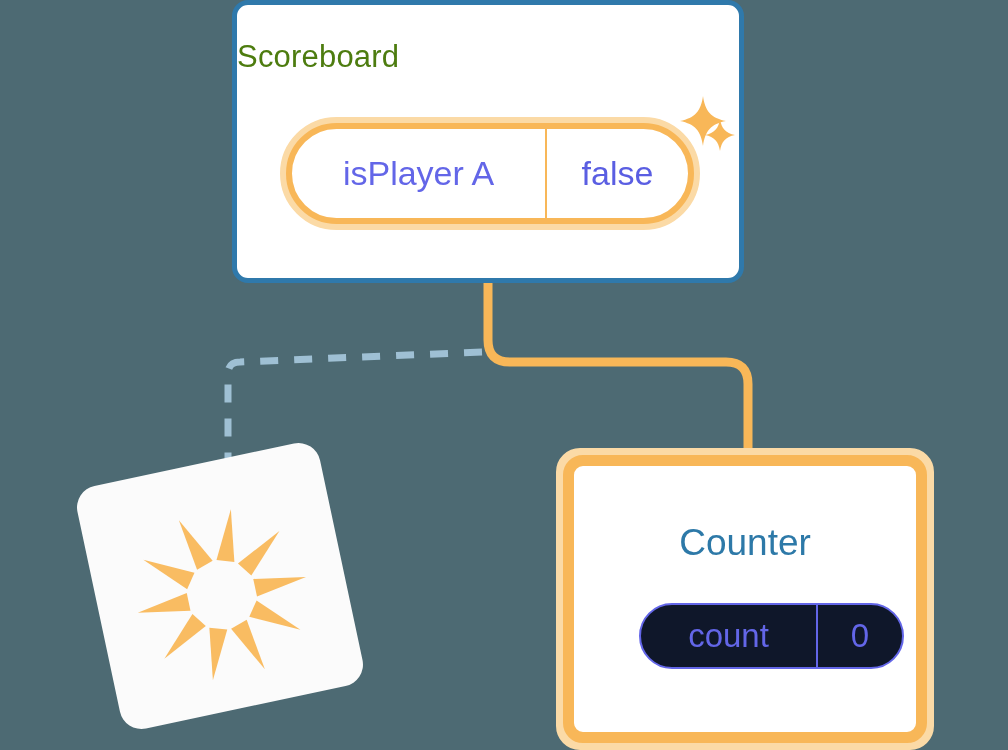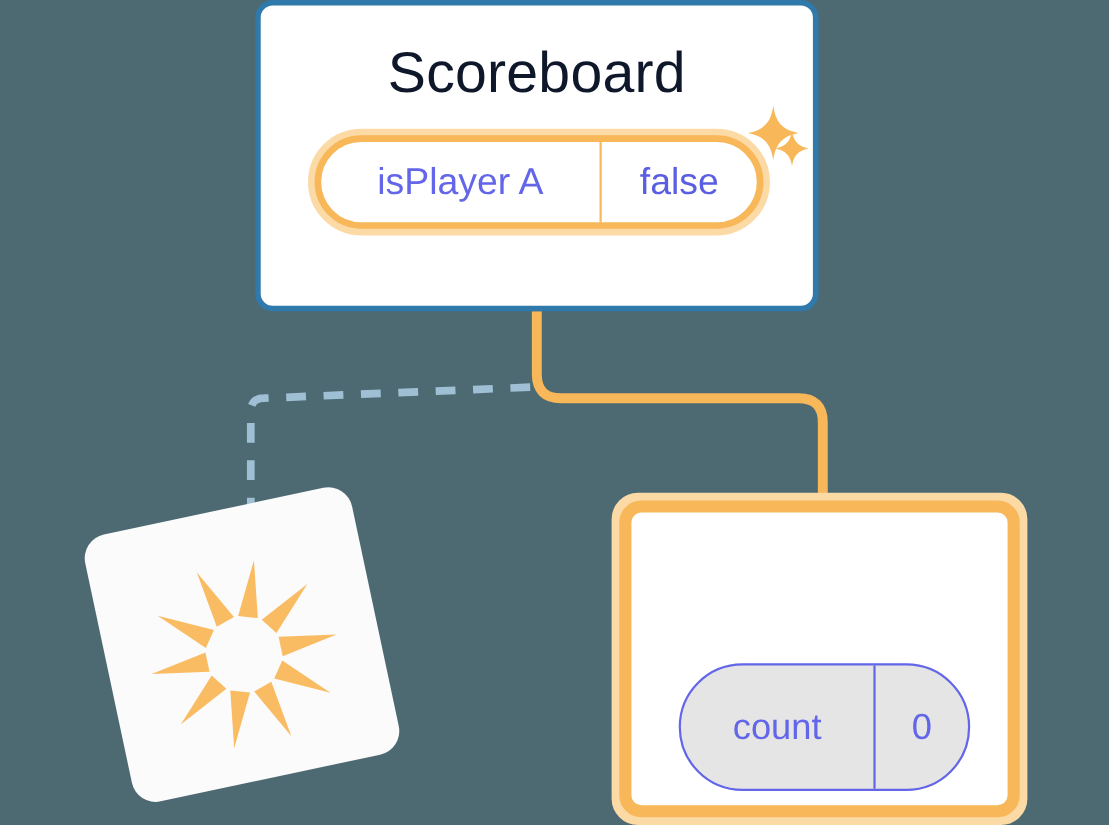--- a/index.html
+++ b/index.html
@@ -37,34 +37,34 @@
     background: #ffffff;
     border: 5px solid #2f79ab;
     border-radius: 16px;
     z-index: 30;
   }
   .scoreboard-title {
     position: absolute;
     left: 0;
     right: 0;
     top: 36px;
-    text-align: center;
-    color: #0f172a;
-    font-size: 52px;
+    text-align: left;
+    color: #4d7c0f;
+    font-size: 31px;
     letter-spacing: 0.2px;
     line-height: 1;
   }
 
   
   .pill-hl-wrap {
     position: absolute;
     left: 43px;
     top: 112px;
     width: 420px;
-    height: 97px;
+    height: 113px;
   }
   .pill-hl-glow {
     position: absolute;
     inset: 0;
     border: 9px solid #fbdaa6;
     border-radius: 999px;
     box-sizing: border-box;
   }
   .pill-hl {
     position: absolute;
@@ -138,28 +138,28 @@
     left: 0;
     right: 0;
     top: 58px;
     text-align: center;
     color: #2d79a8;
     font-size: 37px;
     line-height: 1;
   }
   .pill-plain {
     position: absolute;
-    left: 43px;
+    left: 65px;
     top: 137px;
     width: 265px;
-    height: 116px;
+    height: 66px;
     box-sizing: border-box;
     border: 2px solid #6366e8;
     border-radius: 999px;
-    background: #e5e5e5;
+    background: #0f172a;
     display: flex;
     align-items: stretch;
   }
   .pill-plain .cell-key {
     flex: 0 0 175px;
     display: flex;
     align-items: center;
     justify-content: center;
     color: #6366e8;
     font-size: 33px;
@@ -282,20 +282,21 @@
 
   <svg class="ray" style="left:944px; top:505px;" width="76" height="180" viewBox="0 0 76 180">
     <path d="M40 5 L10 38 L35 44 Z" fill="#f9bc62"></path>
     <path d="M72 76 L6 89 L72 101 Z" fill="#f9bc62"></path>
     <path d="M35 136 L10 142 L40 175 Z" fill="#f9bc62"></path>
   </svg>
 
   <div class="counter-card">
     <div class="counter-glow"></div>
     <div class="counter-inner">
+      <div class="counter-title">Counter</div>
 
       <div class="pill-plain">
         <div class="cell-key">count</div>
         <div class="cell-val">0</div>
       </div>
     </div>
   </div>
 
 </div>
 

